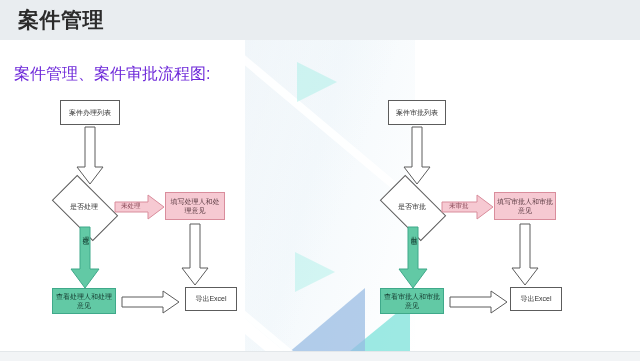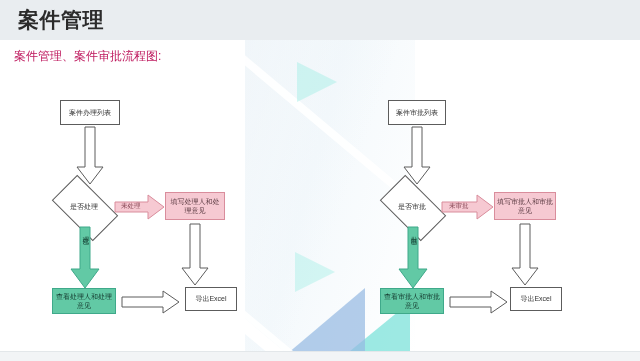--- a/index.html
+++ b/index.html
@@ -15,22 +15,22 @@
     position:absolute;left:0;top:0;width:640px;height:40px;
     background:#e9edf0;
   }
   .header-title{
     position:absolute;left:18px;top:6px;
     font-size:21px;font-weight:bold;color:#2b2b2b;letter-spacing:.5px;
   }
 
   
   .subtitle{
-    position:absolute;left:14px;top:48px;
-    font-size:12px;color:#be185d;
+    position:absolute;left:14px;top:64px;
+    font-size:16px;color:#6d28d9;
   }
 
   
   .deco{position:absolute;left:245px;top:40px;width:170px;height:321px;overflow:hidden;
         background:linear-gradient(105deg,#fbfdfe 0%,#f4f9fc 40%,#ffffff 100%);}
   .deco-band{position:absolute;left:0;top:0;width:170px;height:321px;
         background:linear-gradient(110deg,rgba(232,240,246,.55) 0%,rgba(255,255,255,0) 55%);}
   .tri{position:absolute;width:0;height:0;}
   .tri-cyan-top{
     left:52px;top:22px;

